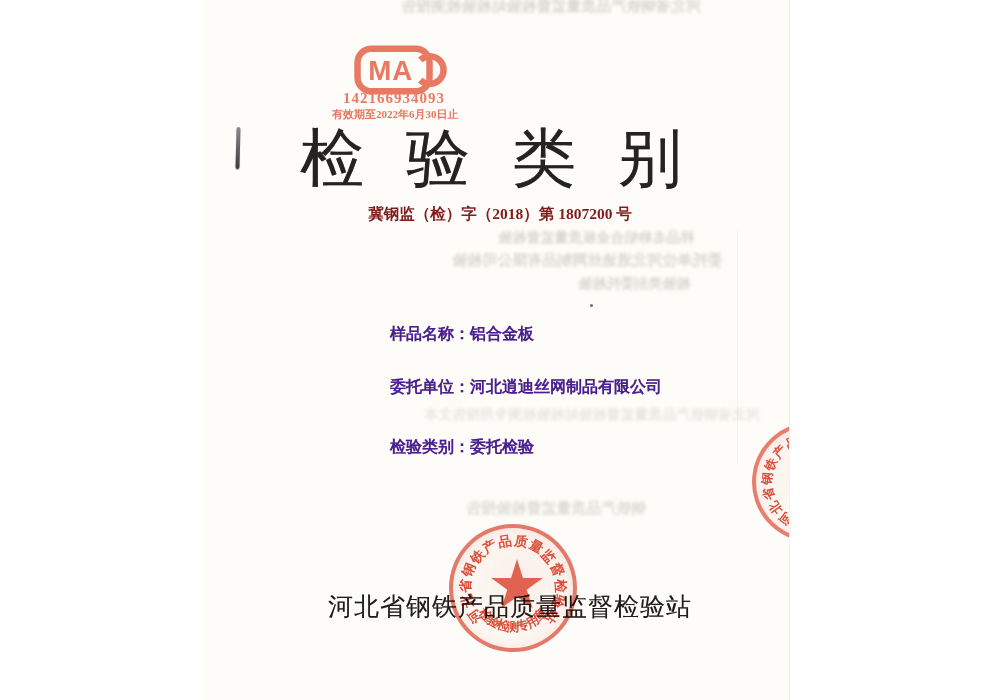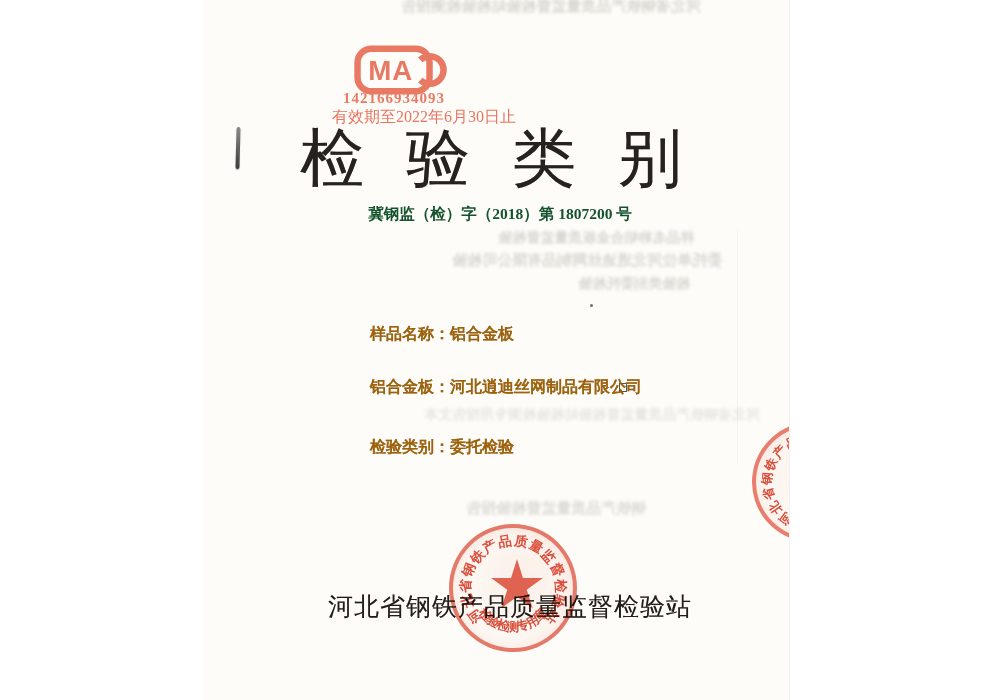--- a/index.html
+++ b/index.html
@@ -14,21 +14,21 @@
     border-right:1px solid rgba(0,0,0,0.045);
   }
   
   .cma-logo{position:absolute;left:352px;top:44px;width:96px;height:52px;opacity:.88;}
   .cma-number{
     position:absolute;left:338px;top:90px;width:112px;text-align:center;
     font-size:15px;letter-spacing:1px;color:#ea7a64;font-weight:bold;
   }
   .cma-validity{
     position:absolute;left:332px;top:107px;width:124px;text-align:center;
-    font-size:16px;color:#e87560;font-weight:normal;white-space:nowrap;
+    font-size:11px;color:#e87560;font-weight:bold;white-space:nowrap;
   }
   
   .bind-mark{
     position:absolute;left:236px;top:127px;width:4px;height:42px;
     background:linear-gradient(#8a8a8a,#4f4f4f 75%,#3c3c3c);
     border-radius:2px;transform:rotate(1.5deg);
     box-shadow:0 1px 1px rgba(0,0,0,.3);
   }
   .speck1{position:absolute;left:590px;top:304px;width:3px;height:3px;background:#6d6d6d;border-radius:50%;}
   .speck2{position:absolute;left:619px;top:383px;width:6px;height:7px;background:#fbfaf6;border:1px solid #555;}
@@ -46,24 +46,24 @@
   .g4{left:358px;top:406px;width:402px;font-size:14px;opacity:.3;}
   .g5{left:418px;top:499px;width:228px;font-size:15px;opacity:.45;}
   
   .title{
     position:absolute;left:300px;top:124px;
     font-size:64px;letter-spacing:42px;line-height:1.1;white-space:nowrap;
     color:#262220;text-shadow:0 0 .5px rgba(0,0,0,.4);
   }
   .doc-number{
     position:absolute;left:222px;top:204px;width:556px;text-align:center;
-    font-size:15.5px;font-weight:bold;color:#14532d;white-space:nowrap;
+    font-size:15.5px;font-weight:bold;color:#7f1d1d;white-space:nowrap;
   }
   .field{
-    position:absolute;left:370px;font-size:16px;font-weight:bold;color:#a16207;
+    position:absolute;left:390px;font-size:16px;font-weight:bold;color:#4c1d95;
     white-space:nowrap;text-shadow:0 0 .4px rgba(0,0,0,.35);
   }
   .f0{top:324px;} .f1{top:377px;} .f2{top:437px;}
   .org-name{
     position:absolute;left:230px;top:590px;width:560px;text-align:center;
     font-size:25px;color:#211d1a;letter-spacing:1px;white-space:nowrap;
     text-shadow:0 0 .5px rgba(0,0,0,.35);
   }
   
   .seal{
@@ -114,21 +114,21 @@
 <div class="cma-number">142166934093</div>
 <div class="cma-validity">有效期至2022年6月30日止</div>
 
 <div class="title">检验类别</div>
 <div class="doc-number">冀钢监（检）字（2018）第 1807200 号</div>
 
 <div class="field f0">
   <span>样品名称：</span><span>铝合金板</span>
 </div>
 <div class="field f1">
-  <span>铝合金板：</span><span>河北逍迪丝网制品有限公司</span>
+  <span>委托单位：</span><span>河北逍迪丝网制品有限公司</span>
 </div>
 <div class="field f2">
   <span>检验类别：</span><span>委托检验</span>
 </div>
 
 <div class="org-name">河北省钢铁产品质量监督检验站</div>
 
 <div class="seal seal-center">
   <div class="star"></div>
 <span class="arc-ch" style="font-size: 13.5px; left: 21.9762px; top: 87.6259px; transform: translate(-50%, -50%) rotate(-126deg);">河</span>

